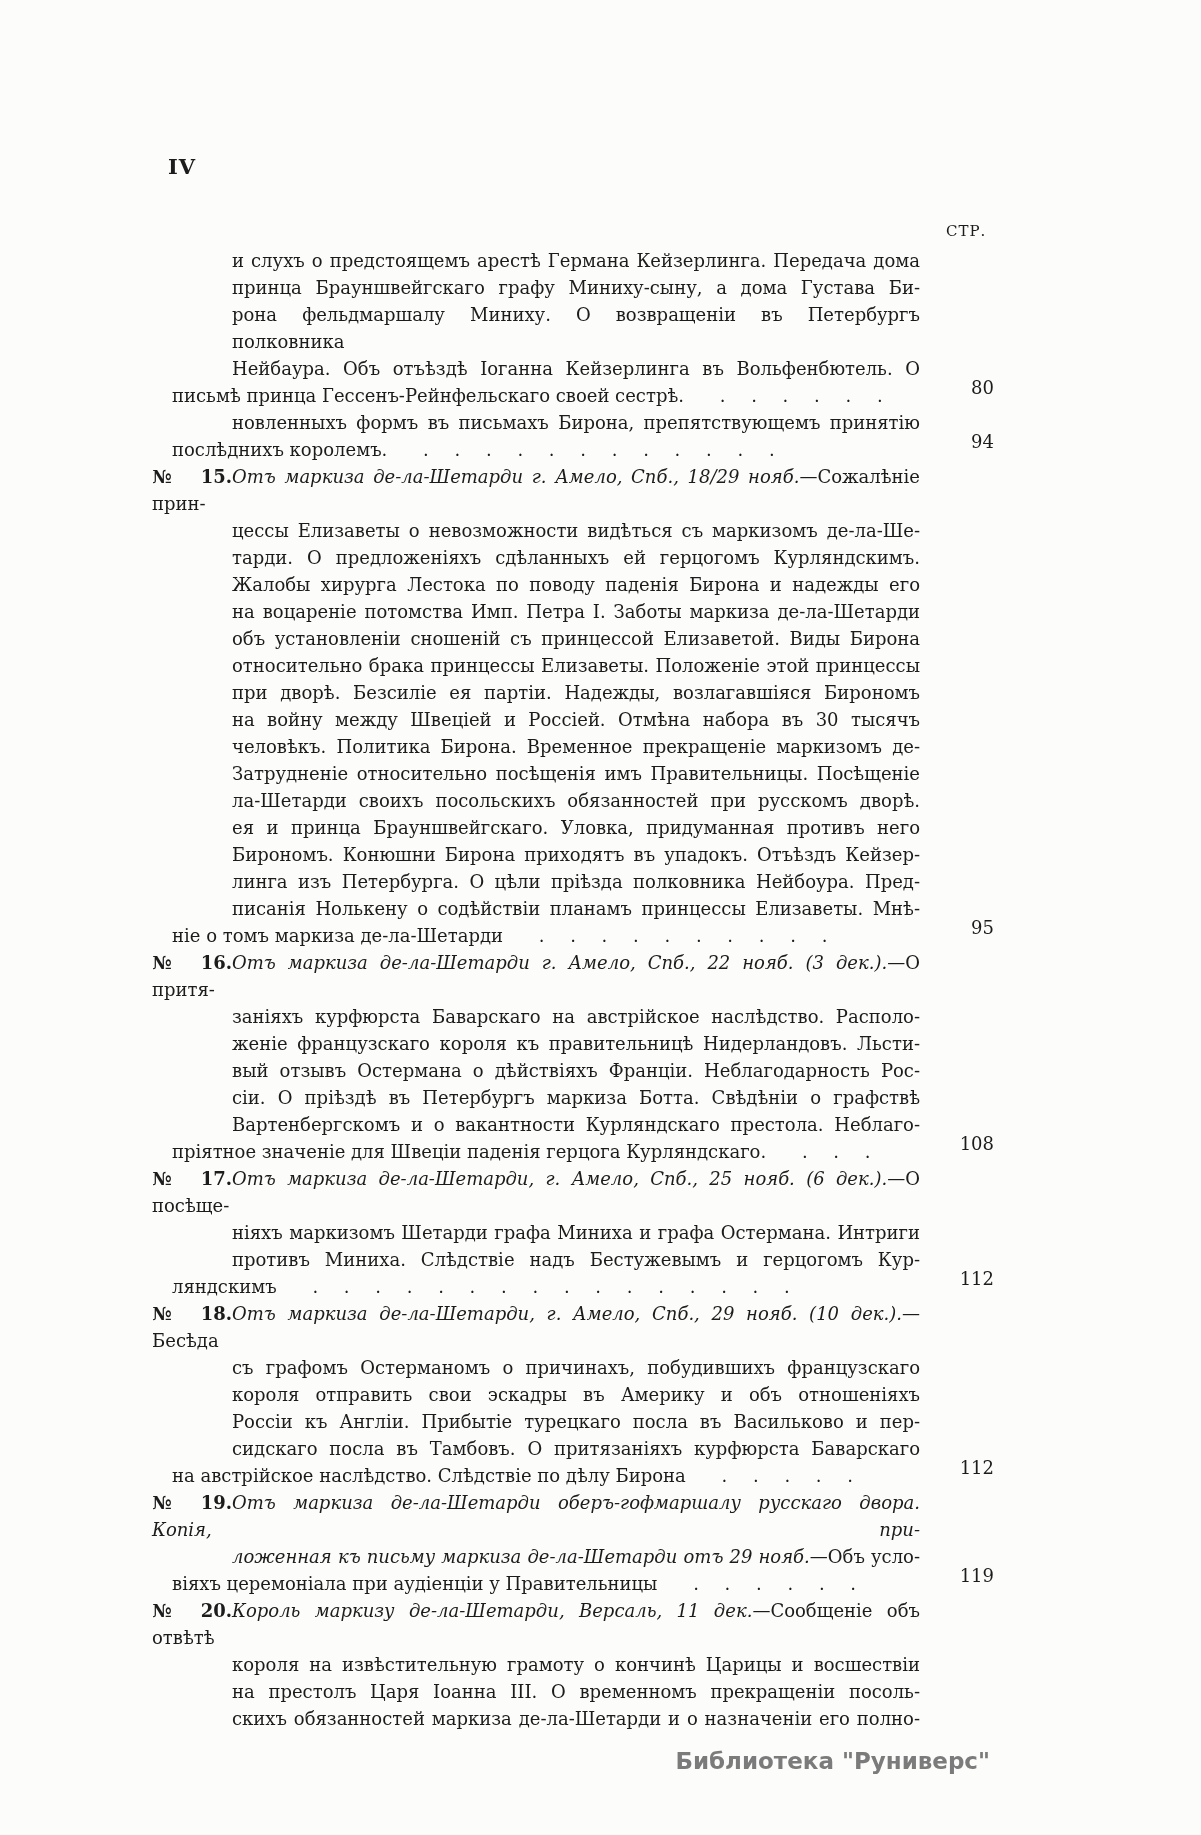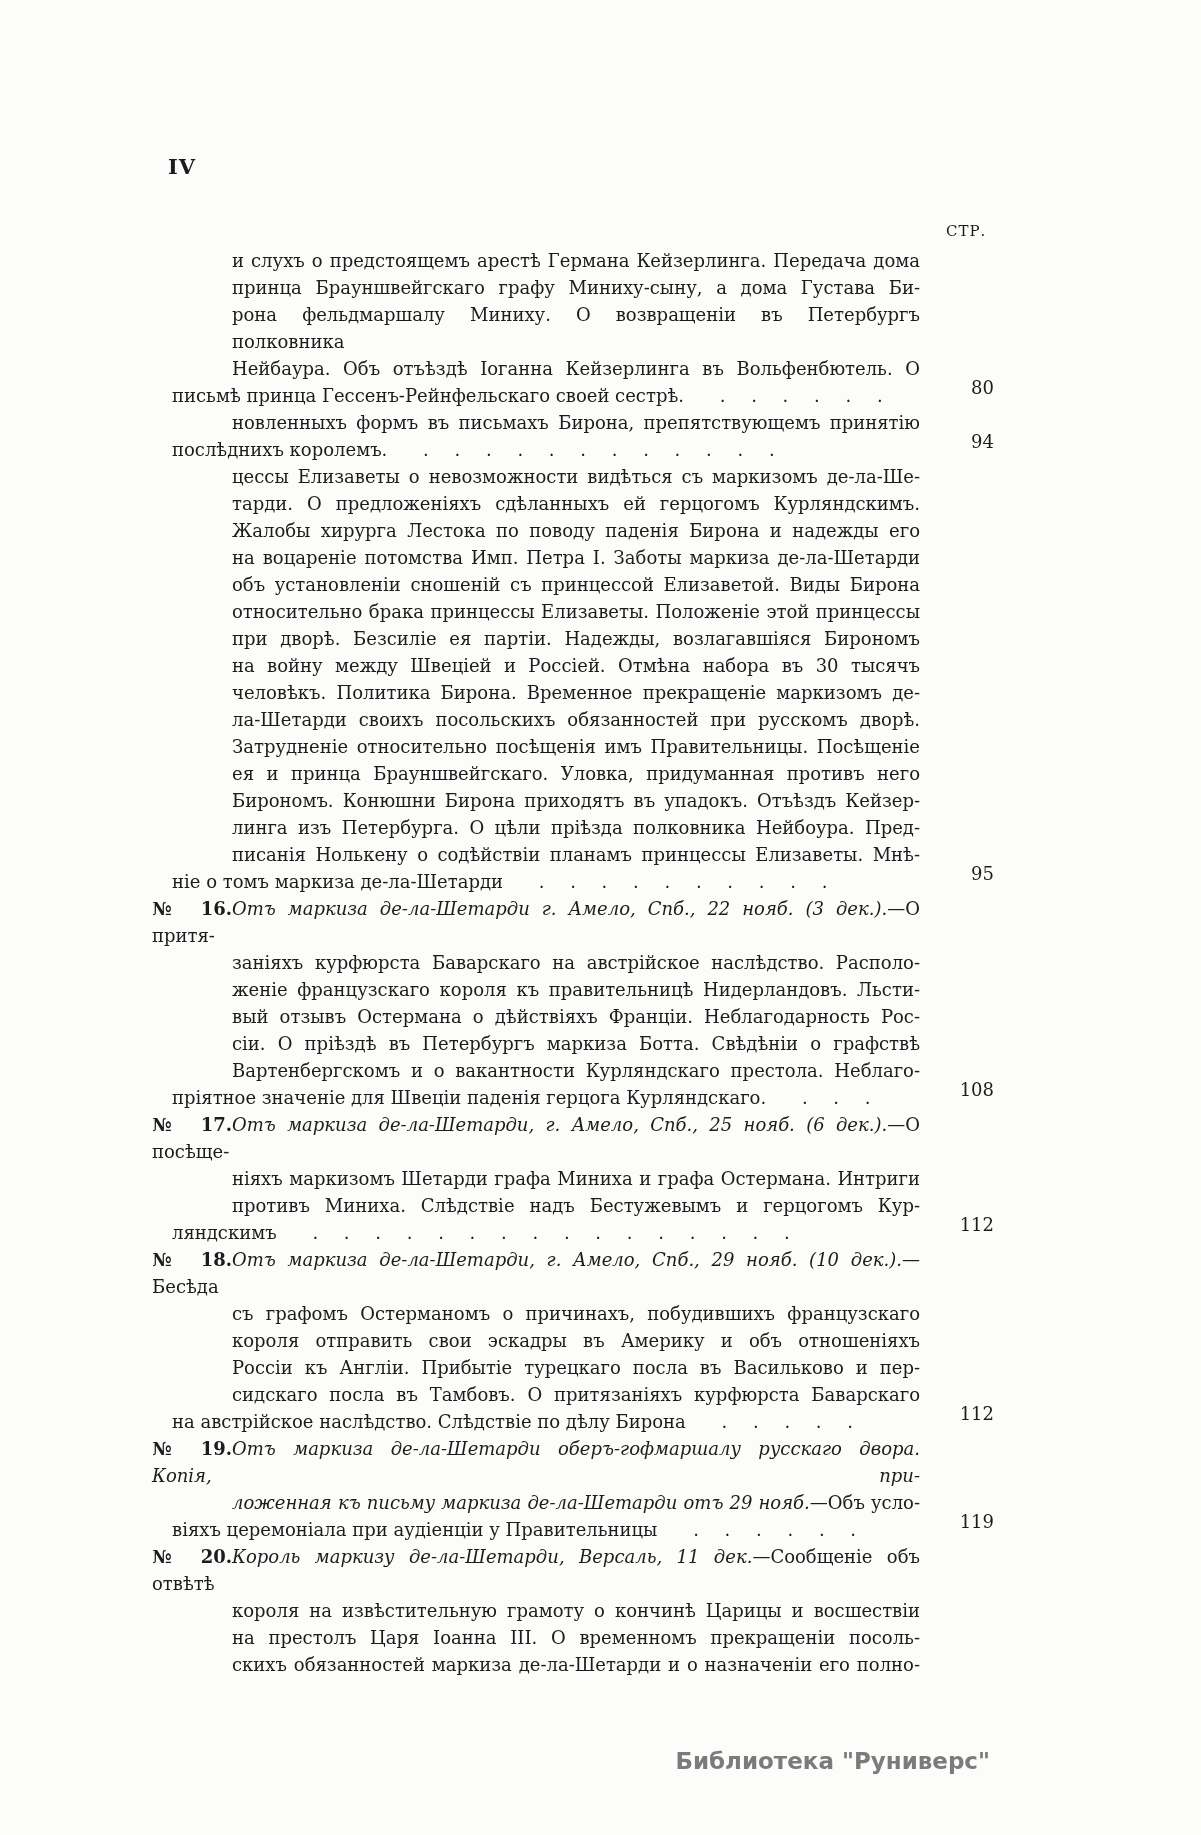--- a/index.html
+++ b/index.html
@@ -64,31 +64,32 @@
       <div class="line cont"><span>Нейбаура. Объ отъѣздѣ Іоганна Кейзерлинга въ Вольфенбютель. О</span></div>
       <div class="line cont last"><span>письмѣ принца Гессенъ-Рейнфельскаго своей сестрѣ.</span><span class="dots"> . . . . . .</span></div>
       <span class="pagenum">80</span>
     </div>
     <div class="entry">
       <div class="line cont"><span>новленныхъ формъ въ письмахъ Бирона, препятствующемъ принятію</span></div>
       <div class="line cont last"><span>послѣднихъ королемъ.</span><span class="dots"> . . . . . . . . . . . .</span></div>
       <span class="pagenum">94</span>
     </div>
     <div class="entry">
+      <div class="line first"><span class="num">№ 15.</span><span class="it">Отъ маркиза де-ла-Шетарди г. Амело, Спб., 18/29 нояб.</span><span>—Сожалѣніе прин-</span></div>
       <div class="line cont"><span>цессы Елизаветы о невозможности видѣться съ маркизомъ де-ла-Ше-</span></div>
       <div class="line cont"><span>тарди. О предложеніяхъ сдѣланныхъ ей герцогомъ Курляндскимъ.</span></div>
       <div class="line cont"><span>Жалобы хирурга Лестока по поводу паденія Бирона и надежды его</span></div>
       <div class="line cont"><span>на воцареніе потомства Имп. Петра I. Заботы маркиза де-ла-Шетарди</span></div>
       <div class="line cont"><span>объ установленіи сношеній съ принцессой Елизаветой. Виды Бирона</span></div>
       <div class="line cont"><span>относительно брака принцессы Елизаветы. Положеніе этой принцессы</span></div>
       <div class="line cont"><span>при дворѣ. Безсиліе ея партіи. Надежды, возлагавшіяся Бирономъ</span></div>
       <div class="line cont"><span>на войну между Швеціей и Россіей. Отмѣна набора въ 30 тысячъ</span></div>
       <div class="line cont"><span>человѣкъ. Политика Бирона. Временное прекращеніе маркизомъ де-</span></div>
+      <div class="line cont"><span>Затрудненіе относительно посѣщенія имъ Правительницы. Посѣщеніе</span></div>
       <div class="line cont"><span>ла-Шетарди своихъ посольскихъ обязанностей при русскомъ дворѣ.</span></div>
-      <div class="line cont"><span>Затрудненіе относительно посѣщенія имъ Правительницы. Посѣщеніе</span></div>
       <div class="line cont"><span>ея и принца Брауншвейгскаго. Уловка, придуманная противъ него</span></div>
       <div class="line cont"><span>Бирономъ. Конюшни Бирона приходятъ въ упадокъ. Отъѣздъ Кейзер-</span></div>
       <div class="line cont"><span>линга изъ Петербурга. О цѣли пріѣзда полковника Нейбоура. Пред-</span></div>
       <div class="line cont"><span>писанія Нолькену о содѣйствіи планамъ принцессы Елизаветы. Мнѣ-</span></div>
       <div class="line cont last"><span>ніе о томъ маркиза де-ла-Шетарди</span><span class="dots"> . . . . . . . . . .</span></div>
       <span class="pagenum">95</span>
     </div>
     <div class="entry">
       <div class="line first"><span class="num">№ 16.</span><span class="it">Отъ маркиза де-ла-Шетарди г. Амело, Спб., 22 нояб. (3 дек.).</span><span>—О притя-</span></div>
       <div class="line cont"><span>заніяхъ курфюрста Баварскаго на австрійское наслѣдство. Располо-</span></div>

